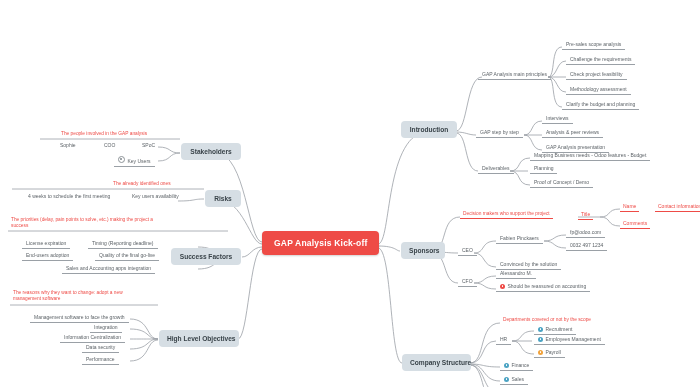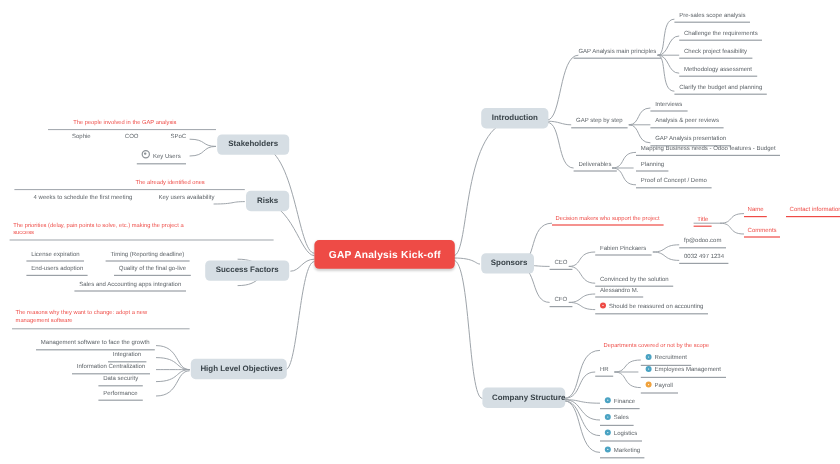--- a/index.html
+++ b/index.html
@@ -1,21 +1,21 @@
 <!DOCTYPE html>
 <html><head>
 <meta charset="utf-8">
 <style>
   html,body{margin:0;padding:0;background:#ffffff;}
   body{
     width:700px;height:387px;overflow:hidden;position:relative;
     font-family:"Liberation Sans","DejaVu Sans",sans-serif;
     color:#3b3b3b;
   }
-  #canvas{position:absolute;inset:0;width:700px;height:279px;}
+  #canvas{position:absolute;inset:0;width:700px;height:279px;margin-top:31px;}
   svg.links{position:absolute;left:0;top:0;width:700px;height:387px;pointer-events:none;}
   svg.links path,svg.links line{fill:none;stroke:#9aa0a6;stroke-width:.8;}
   .node{position:absolute;box-sizing:border-box;white-space:nowrap;}
 
   
   .root{
     background:#ee4b46;color:#ffffff;border-radius:4px;
     font-size:8.5px;font-weight:bold;letter-spacing:.2px;
     padding:7px 12px;text-align:center;
     box-shadow:0 1px 2px rgba(0,0,0,.18);

